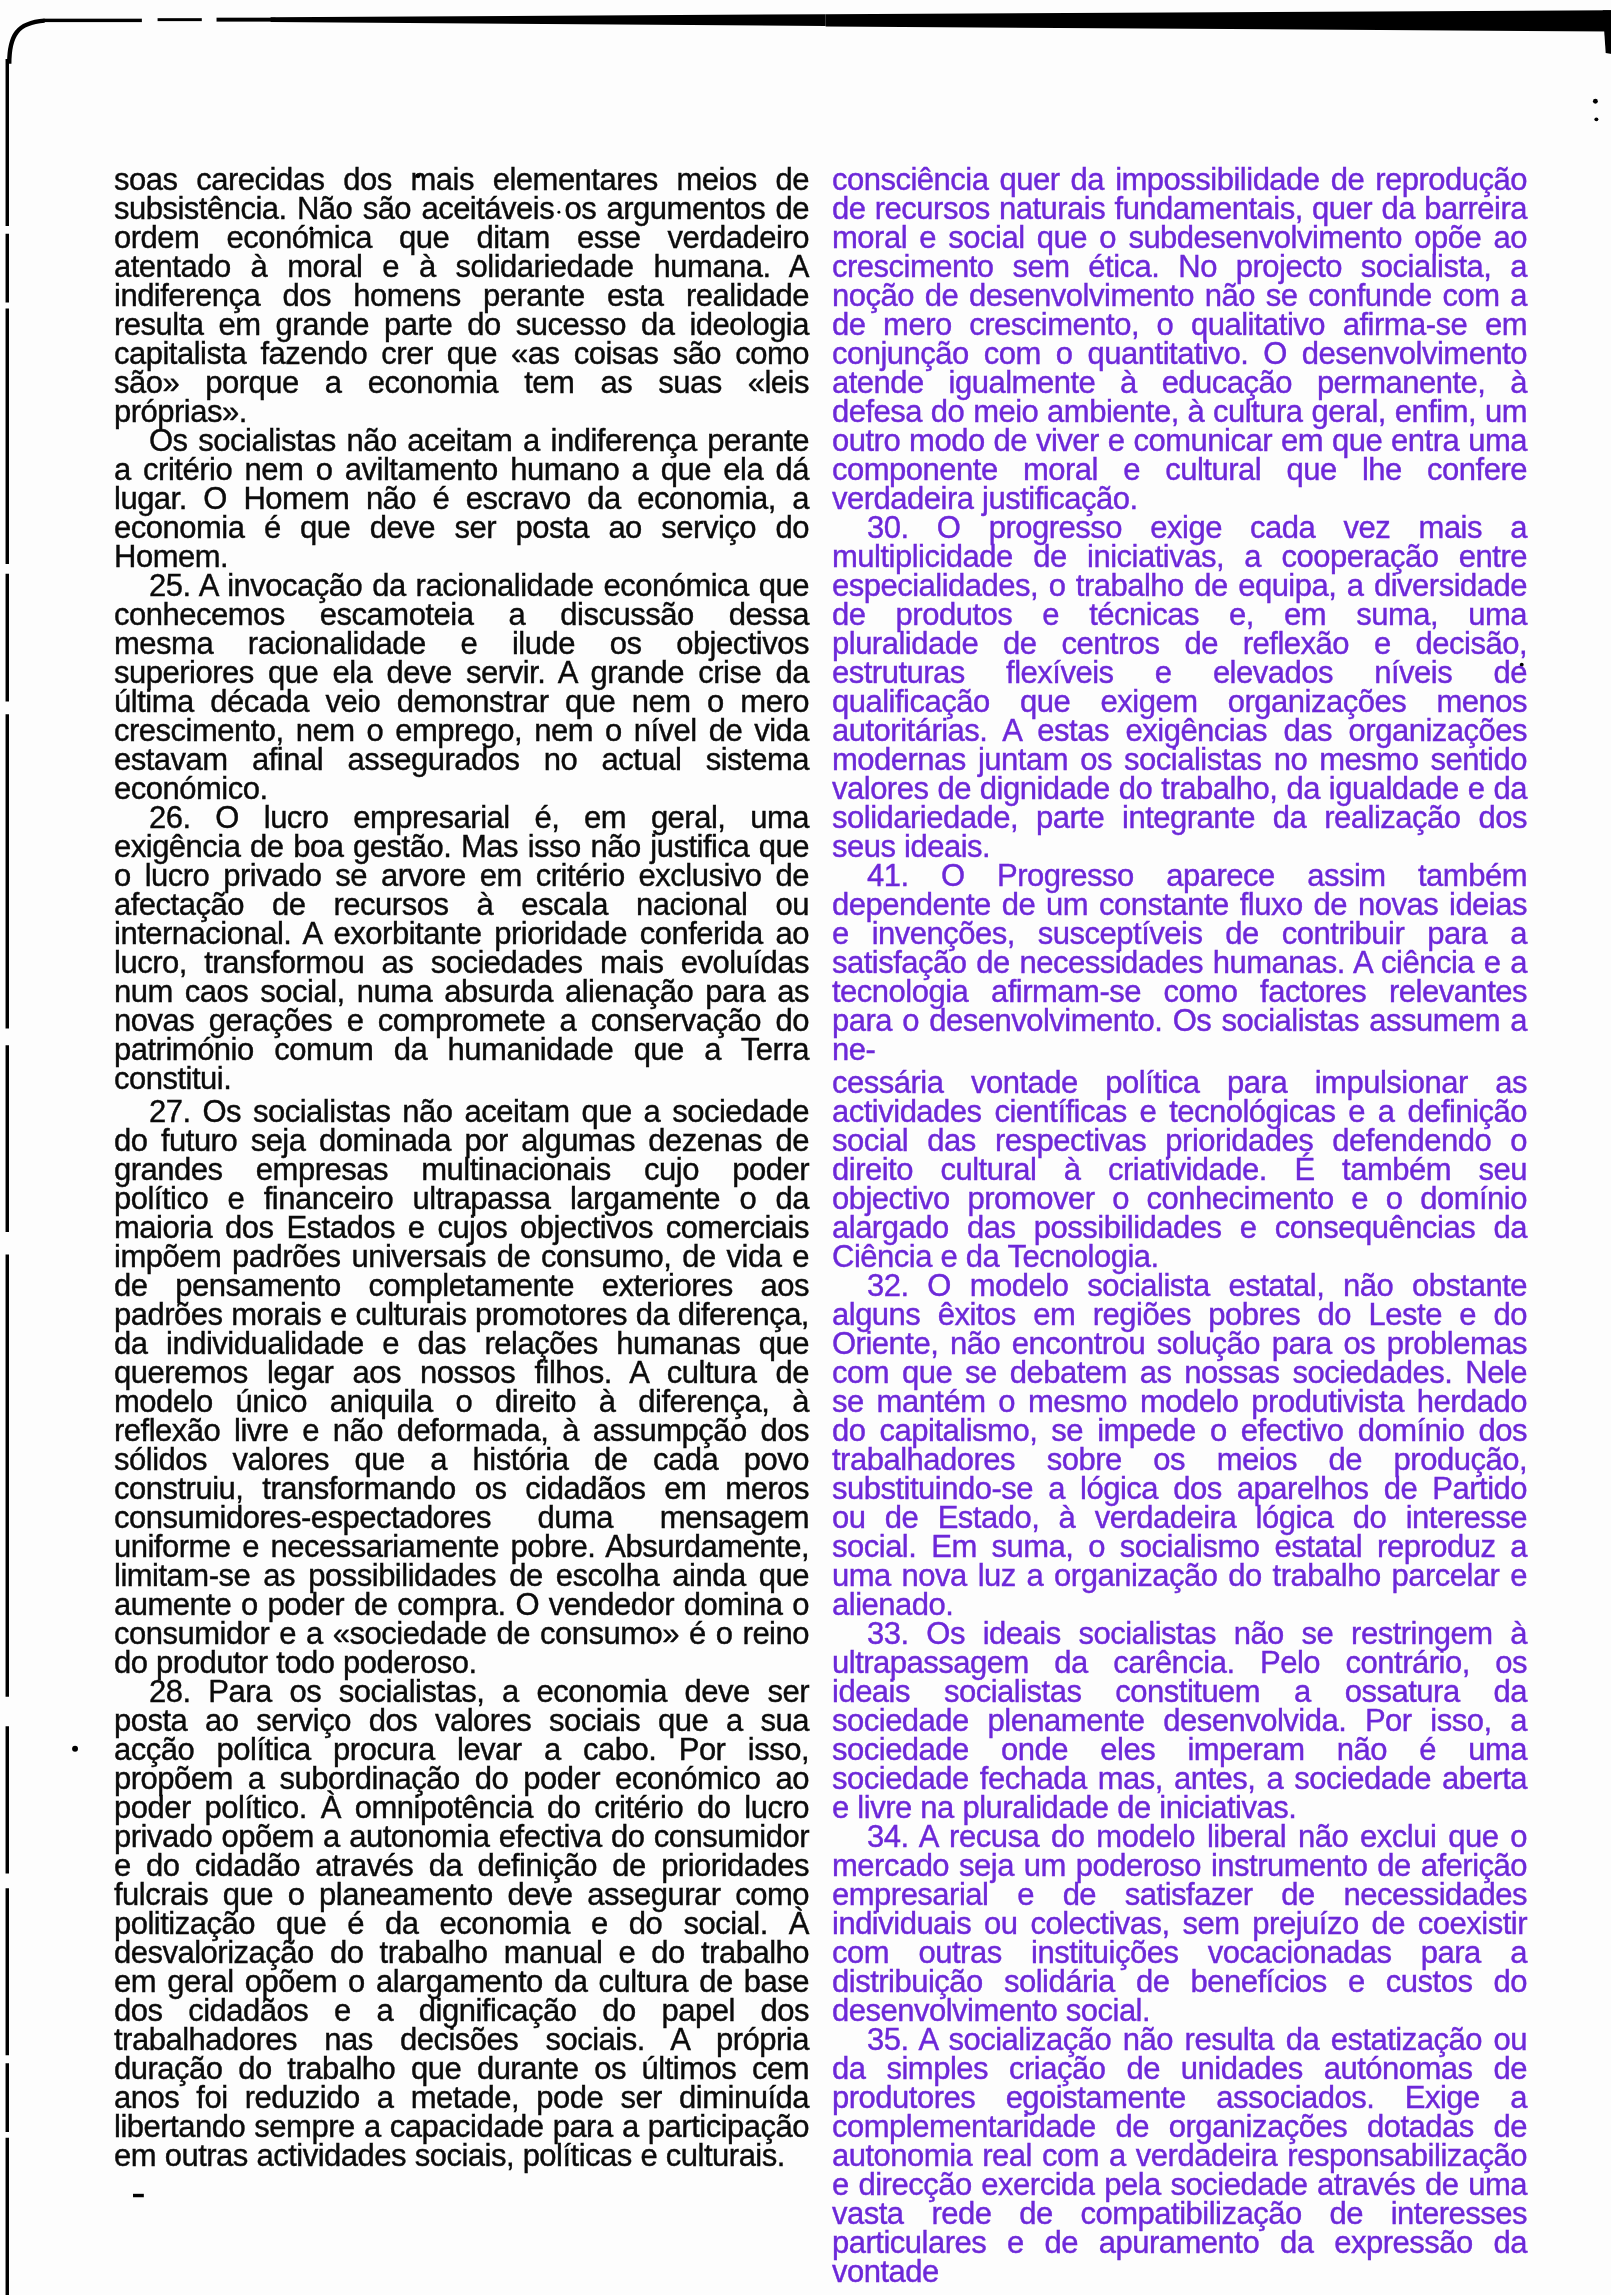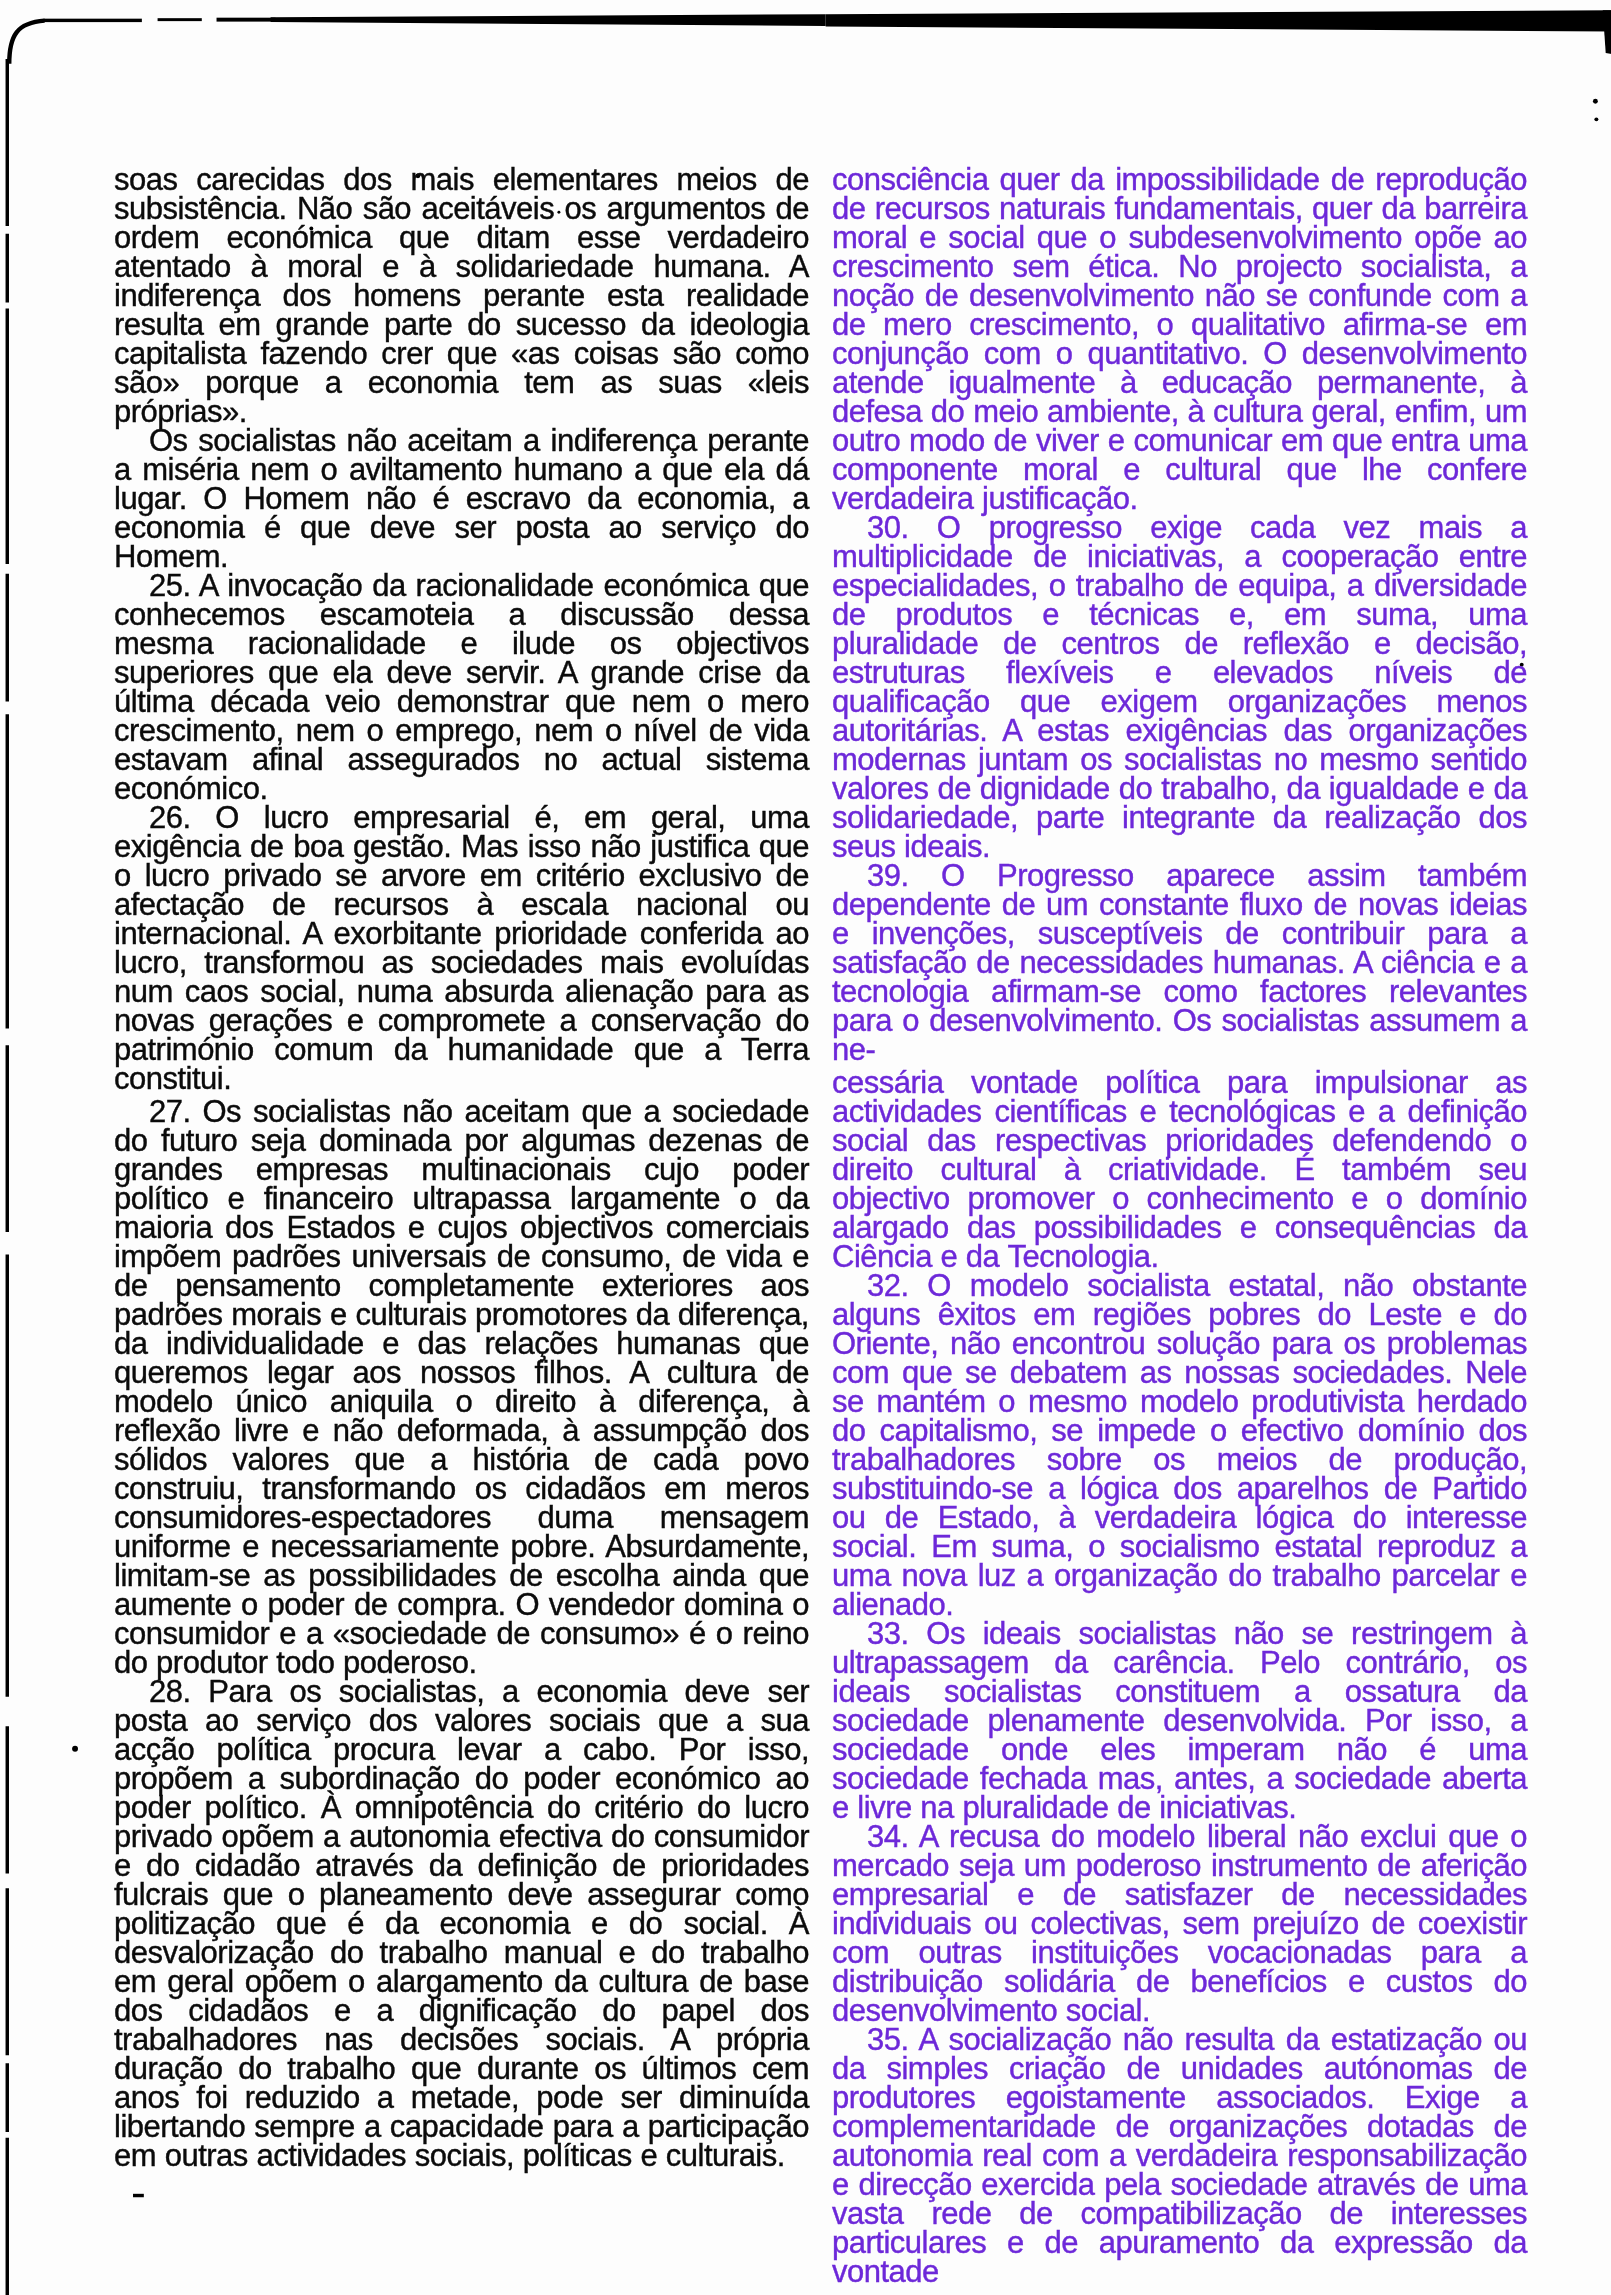--- a/index.html
+++ b/index.html
@@ -57,31 +57,31 @@
     <circle cx="3249" cy="243" r="4"></circle>
     <circle cx="152" cy="3560" r="6"></circle>
     <rect x="270" y="4466" width="22" height="7"></rect>
     <circle cx="3097" cy="1353" r="4"></circle>
   </g>
 </svg>
 
 <div class="column column-left" style="color: rgb(11, 11, 11);">
 
 <p class="para no-indent">soas carecidas dos mais elementares meios de subsistência. Não são aceitáveis os argumentos de ordem económica que ditam esse verdadeiro atentado à moral e à solidariedade humana. A indiferença dos homens perante esta realidade resulta em grande parte do sucesso da ideologia capitalista fazendo crer que «as coisas são como são» porque a economia tem as suas «leis próprias».</p>
-    <p class="para">Os socialistas não aceitam a indiferença perante a miséria nem o aviltamento humano a que ela dá lugar. O Homem não é escravo da economia, a economia é que deve ser posta ao serviço do Homem.</p>
+    <p class="para">Os socialistas não aceitam a indiferença perante a critério nem o aviltamento humano a que ela dá lugar. O Homem não é escravo da economia, a economia é que deve ser posta ao serviço do Homem.</p>
     <p class="para">25. A invocação da racionalidade económica que conhecemos escamoteia a discussão dessa mesma racionalidade e ilude os objectivos superiores que ela deve servir. A grande crise da última década veio demonstrar que nem o mero crescimento, nem o emprego, nem o nível de vida estavam afinal assegurados no actual sistema económico.</p>
     <p class="para">26. O lucro empresarial é, em geral, uma exigência de boa gestão. Mas isso não justifica que o lucro privado se arvore em critério exclusivo de afectação de recursos à escala nacional ou internacional. A exorbitante prioridade conferida ao lucro, transformou as sociedades mais evoluídas num caos social, numa absurda alienação para as novas gerações e compromete a conservação do património comum da humanidade que a Terra constitui.</p>
     <p class="para extra-gap">27. Os socialistas não aceitam que a sociedade do futuro seja dominada por algumas dezenas de grandes empresas multinacionais cujo poder político e financeiro ultrapassa largamente o da maioria dos Estados e cujos objectivos comerciais impõem padrões universais de consumo, de vida e de pensamento completamente exteriores aos padrões morais e culturais promotores da diferença, da individualidade e das relações humanas que queremos legar aos nossos filhos. A cultura de modelo único aniquila o direito à diferença, à reflexão livre e não deformada, à assumpção dos sólidos valores que a história de cada povo construiu, transformando os cidadãos em meros consumidores-espectadores duma mensagem uniforme e necessariamente pobre. Absurdamente, limitam-se as possibilidades de escolha ainda que aumente o poder de compra. O vendedor domina o consumidor e a «sociedade de consumo» é o reino do produtor todo poderoso.</p>
     <p class="para">28. Para os socialistas, a economia deve ser posta ao serviço dos valores sociais que a sua acção política procura levar a cabo. Por isso, propõem a subordinação do poder económico ao poder político. À omnipotência do critério do lucro privado opõem a autonomia efectiva do consumidor e do cidadão através da definição de prioridades fulcrais que o planeamento deve assegurar como politização que é da economia e do social. À desvalorização do trabalho manual e do trabalho em geral opõem o alargamento da cultura de base dos cidadãos e a dignificação do papel dos trabalhadores nas decisões sociais. A própria duração do trabalho que durante os últimos cem anos foi reduzido a metade, pode ser diminuída libertando sempre a capacidade para a participação em outras actividades sociais, políticas e culturais.</p>
   </div>
 
 <div class="column column-right" style="color: #6d28d9;">
 
 <p class="para no-indent">consciência quer da impossibilidade de reprodução de recursos naturais fundamentais, quer da barreira moral e social que o subdesenvolvimento opõe ao crescimento sem ética. No projecto socialista, a noção de desenvolvimento não se confunde com a de mero crescimento, o qualitativo afirma-se em conjunção com o quantitativo. O desenvolvimento atende igualmente à educação permanente, à defesa do meio ambiente, à cultura geral, enfim, um outro modo de viver e comunicar em que entra uma componente moral e cultural que lhe confere verdadeira justificação.</p>
     <p class="para">30. O progresso exige cada vez mais a multiplicidade de iniciativas, a cooperação entre especialidades, o trabalho de equipa, a diversidade de produtos e técnicas e, em suma, uma pluralidade de centros de reflexão e decisão, estruturas flexíveis e elevados níveis de qualificação que exigem organizações menos autoritárias. A estas exigências das organizações modernas juntam os socialistas no mesmo sentido valores de dignidade do trabalho, da igualdade e da solidariedade, parte integrante da realização dos seus ideais.</p>
-    <p class="para">39. O Progresso aparece assim também dependente de um constante fluxo de novas ideias e invenções, susceptíveis de contribuir para a satisfação de necessidades humanas. A ciência e a tecnologia afirmam-se como factores relevantes para o desenvolvimento. Os socialistas assumem a ne-</p>
+    <p class="para">41. O Progresso aparece assim também dependente de um constante fluxo de novas ideias e invenções, susceptíveis de contribuir para a satisfação de necessidades humanas. A ciência e a tecnologia afirmam-se como factores relevantes para o desenvolvimento. Os socialistas assumem a ne-</p>
     <p class="para no-indent extra-gap">cessária vontade política para impulsionar as actividades científicas e tecnológicas e a definição social das respectivas prioridades defendendo o direito cultural à criatividade. É também seu objectivo promover o conhecimento e o domínio alargado das possibilidades e consequências da Ciência e da Tecnologia.</p>
     <p class="para">32. O modelo socialista estatal, não obstante alguns êxitos em regiões pobres do Leste e do Oriente, não encontrou solução para os problemas com que se debatem as nossas sociedades. Nele se mantém o mesmo modelo produtivista herdado do capitalismo, se impede o efectivo domínio dos trabalhadores sobre os meios de produção, substituindo-se a lógica dos aparelhos de Partido ou de Estado, à verdadeira lógica do interesse social. Em suma, o socialismo estatal reproduz a uma nova luz a organização do trabalho parcelar e alienado.</p>
     <p class="para">33. Os ideais socialistas não se restringem à ultrapassagem da carência. Pelo contrário, os ideais socialistas constituem a ossatura da sociedade plenamente desenvolvida. Por isso, a sociedade onde eles imperam não é uma sociedade fechada mas, antes, a sociedade aberta e livre na pluralidade de iniciativas.</p>
     <p class="para">34. A recusa do modelo liberal não exclui que o mercado seja um poderoso instrumento de aferição empresarial e de satisfazer de necessidades individuais ou colectivas, sem prejuízo de coexistir com outras instituições vocacionadas para a distribuição solidária de benefícios e custos do desenvolvimento social.</p>
     <p class="para">35. A socialização não resulta da estatização ou da simples criação de unidades autónomas de produtores egoistamente associados. Exige a complementaridade de organizações dotadas de autonomia real com a verdadeira responsabilização e direcção exercida pela sociedade através de uma vasta rede de compatibilização de interesses particulares e de apuramento da expressão da vontade</p>
   </div>
 
 
 </body></html>

